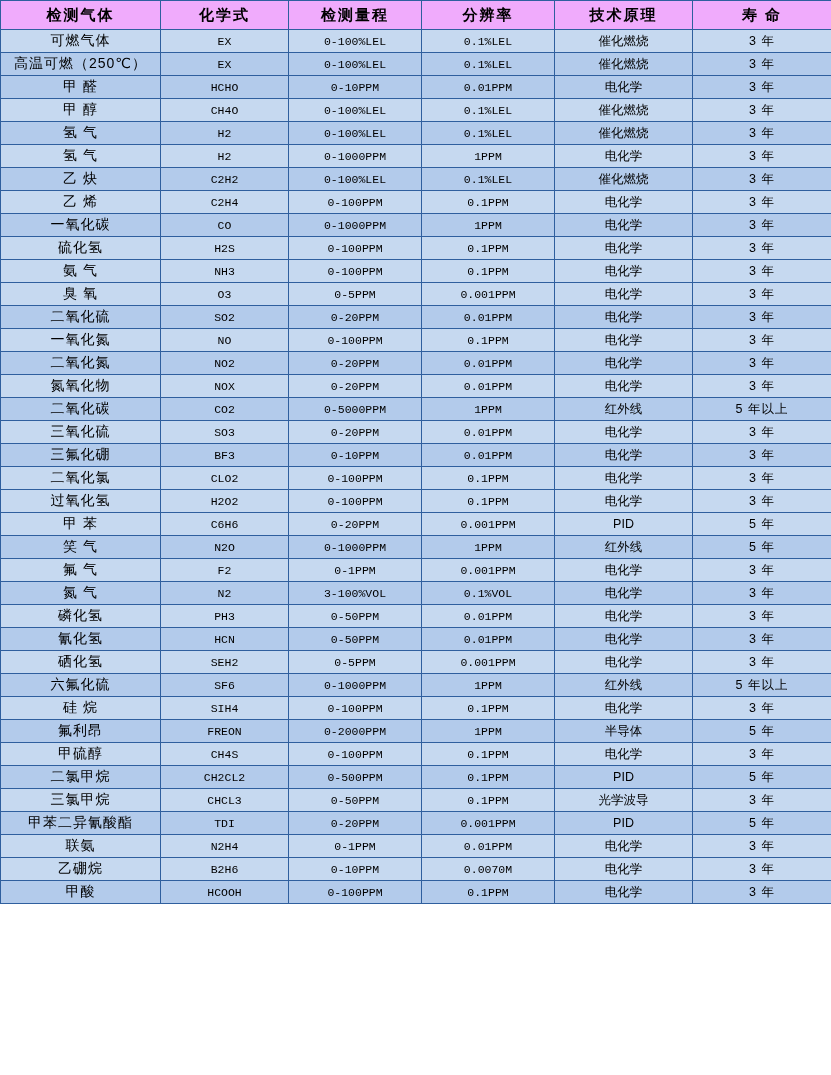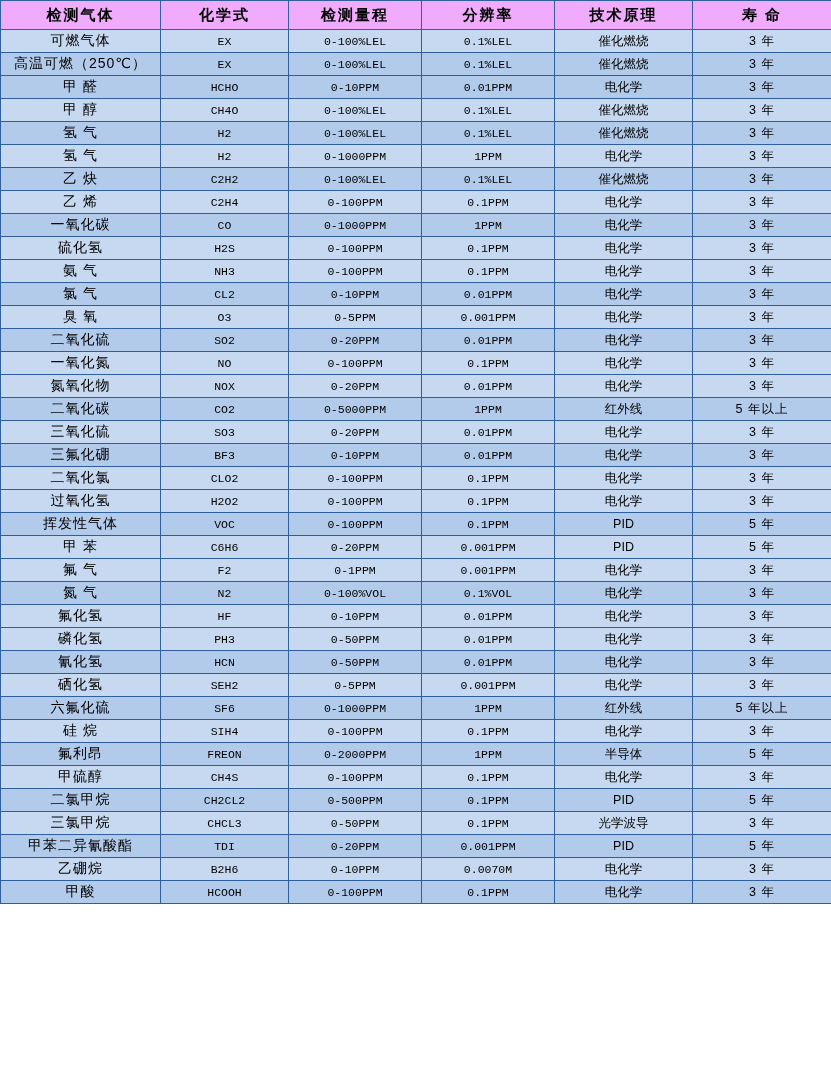--- a/index.html
+++ b/index.html
@@ -170,28 +170,20 @@
         <td class="life">3 年</td>
       </tr>
       <tr class="odd">
         <td class="name">氨 气</td>
         <td class="formula">NH3</td>
         <td class="range">0-100PPM</td>
         <td class="resolution">0.1PPM</td>
         <td class="principle">电化学</td>
         <td class="life">3 年</td>
       </tr>
-      <tr class="even">
-        <td class="name">氯 气</td>
-        <td class="formula">CL2</td>
-        <td class="range">0-10PPM</td>
-        <td class="resolution">0.01PPM</td>
-        <td class="principle">电化学</td>
-        <td class="life">3 年</td>
-      </tr>
       <tr class="odd">
         <td class="name">臭 氧</td>
         <td class="formula">O3</td>
         <td class="range">0-5PPM</td>
         <td class="resolution">0.001PPM</td>
         <td class="principle">电化学</td>
         <td class="life">3 年</td>
       </tr>
       <tr class="even">
         <td class="name">二氧化硫</td>
@@ -202,20 +194,28 @@
         <td class="life">3 年</td>
       </tr>
       <tr class="odd">
         <td class="name">一氧化氮</td>
         <td class="formula">NO</td>
         <td class="range">0-100PPM</td>
         <td class="resolution">0.1PPM</td>
         <td class="principle">电化学</td>
         <td class="life">3 年</td>
       </tr>
+      <tr class="even">
+        <td class="name">二氧化氮</td>
+        <td class="formula">NO2</td>
+        <td class="range">0-20PPM</td>
+        <td class="resolution">0.01PPM</td>
+        <td class="principle">电化学</td>
+        <td class="life">3 年</td>
+      </tr>
       <tr class="odd">
         <td class="name">氮氧化物</td>
         <td class="formula">NOX</td>
         <td class="range">0-20PPM</td>
         <td class="resolution">0.01PPM</td>
         <td class="principle">电化学</td>
         <td class="life">3 年</td>
       </tr>
       <tr class="even">
         <td class="name">二氧化碳</td>
@@ -250,57 +250,49 @@
         <td class="life">3 年</td>
       </tr>
       <tr class="odd">
         <td class="name">过氧化氢</td>
         <td class="formula">H2O2</td>
         <td class="range">0-100PPM</td>
         <td class="resolution">0.1PPM</td>
         <td class="principle">电化学</td>
         <td class="life">3 年</td>
       </tr>
-      <tr class="even">
-        <td class="name">挥发性气体</td>
-        <td class="formula">VOC</td>
-        <td class="range">0-100PPM</td>
-        <td class="resolution">0.1PPM</td>
-        <td class="principle">PID</td>
-        <td class="life">5 年</td>
-      </tr>
       <tr class="odd">
         <td class="name">甲 苯</td>
         <td class="formula">C6H6</td>
         <td class="range">0-20PPM</td>
         <td class="resolution">0.001PPM</td>
         <td class="principle">PID</td>
+        <td class="life">5 年</td>
+      </tr>
+      <tr class="even">
+        <td class="name">笑 气</td>
+        <td class="formula">N2O</td>
+        <td class="range">0-1000PPM</td>
+        <td class="resolution">1PPM</td>
+        <td class="principle">红外线</td>
         <td class="life">5 年</td>
       </tr>
       <tr class="odd">
         <td class="name">氟 气</td>
         <td class="formula">F2</td>
         <td class="range">0-1PPM</td>
         <td class="resolution">0.001PPM</td>
         <td class="principle">电化学</td>
         <td class="life">3 年</td>
       </tr>
       <tr class="even">
         <td class="name">氮 气</td>
         <td class="formula">N2</td>
-        <td class="range">0-100%VOL</td>
+        <td class="range">3-100%VOL</td>
         <td class="resolution">0.1%VOL</td>
-        <td class="principle">电化学</td>
-        <td class="life">3 年</td>
-      </tr>
-      <tr class="odd">
-        <td class="name">氟化氢</td>
-        <td class="formula">HF</td>
-        <td class="range">0-10PPM</td>
-        <td class="resolution">0.01PPM</td>
         <td class="principle">电化学</td>
         <td class="life">3 年</td>
       </tr>
       <tr class="odd">
         <td class="name">磷化氢</td>
         <td class="formula">PH3</td>
         <td class="range">0-50PPM</td>
         <td class="resolution">0.01PPM</td>
         <td class="principle">电化学</td>
         <td class="life">3 年</td>
@@ -369,20 +361,28 @@
         <td class="principle">光学波导</td>
         <td class="life">3 年</td>
       </tr>
       <tr class="even">
         <td class="name">甲苯二异氰酸酯</td>
         <td class="formula">TDI</td>
         <td class="range">0-20PPM</td>
         <td class="resolution">0.001PPM</td>
         <td class="principle">PID</td>
         <td class="life">5 年</td>
+      </tr>
+      <tr class="odd">
+        <td class="name">联氨</td>
+        <td class="formula">N2H4</td>
+        <td class="range">0-1PPM</td>
+        <td class="resolution">0.01PPM</td>
+        <td class="principle">电化学</td>
+        <td class="life">3 年</td>
       </tr>
       <tr class="odd">
         <td class="name">乙硼烷</td>
         <td class="formula">B2H6</td>
         <td class="range">0-10PPM</td>
         <td class="resolution">0.0070M</td>
         <td class="principle">电化学</td>
         <td class="life">3 年</td>
       </tr>
       <tr class="even">

